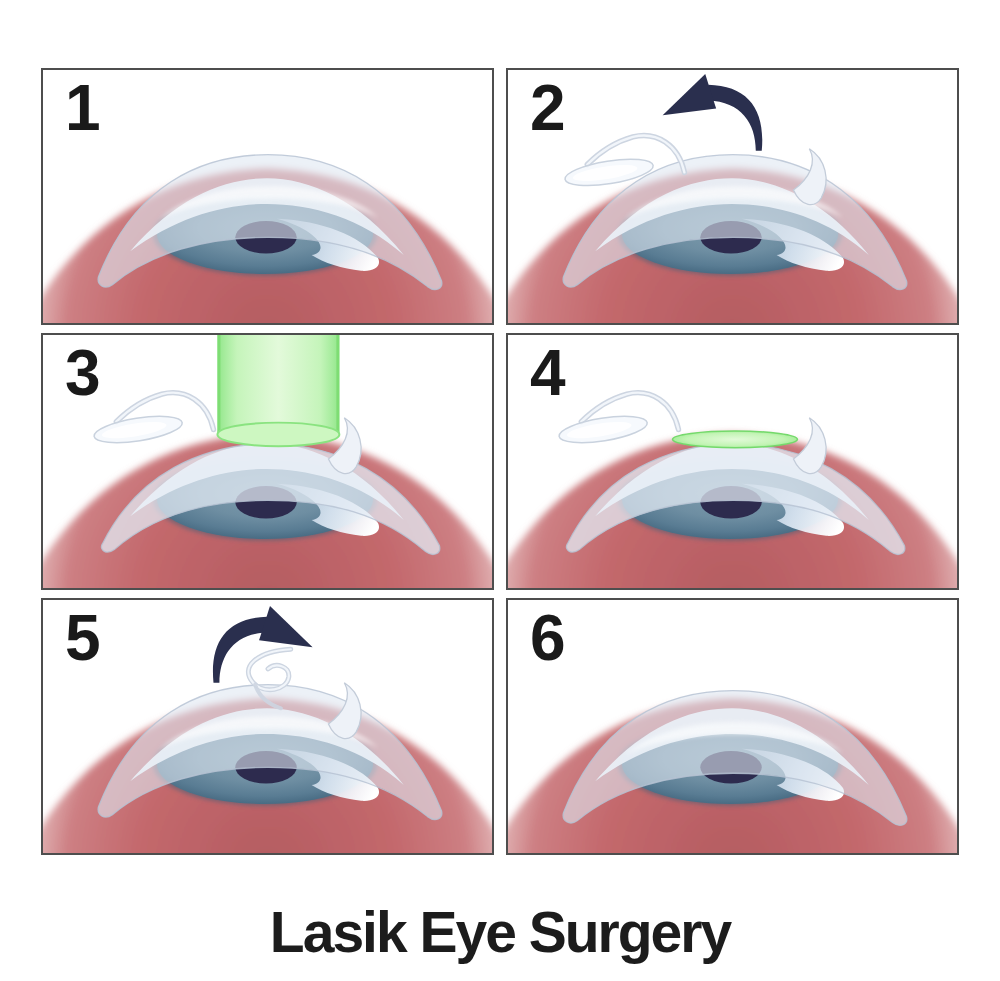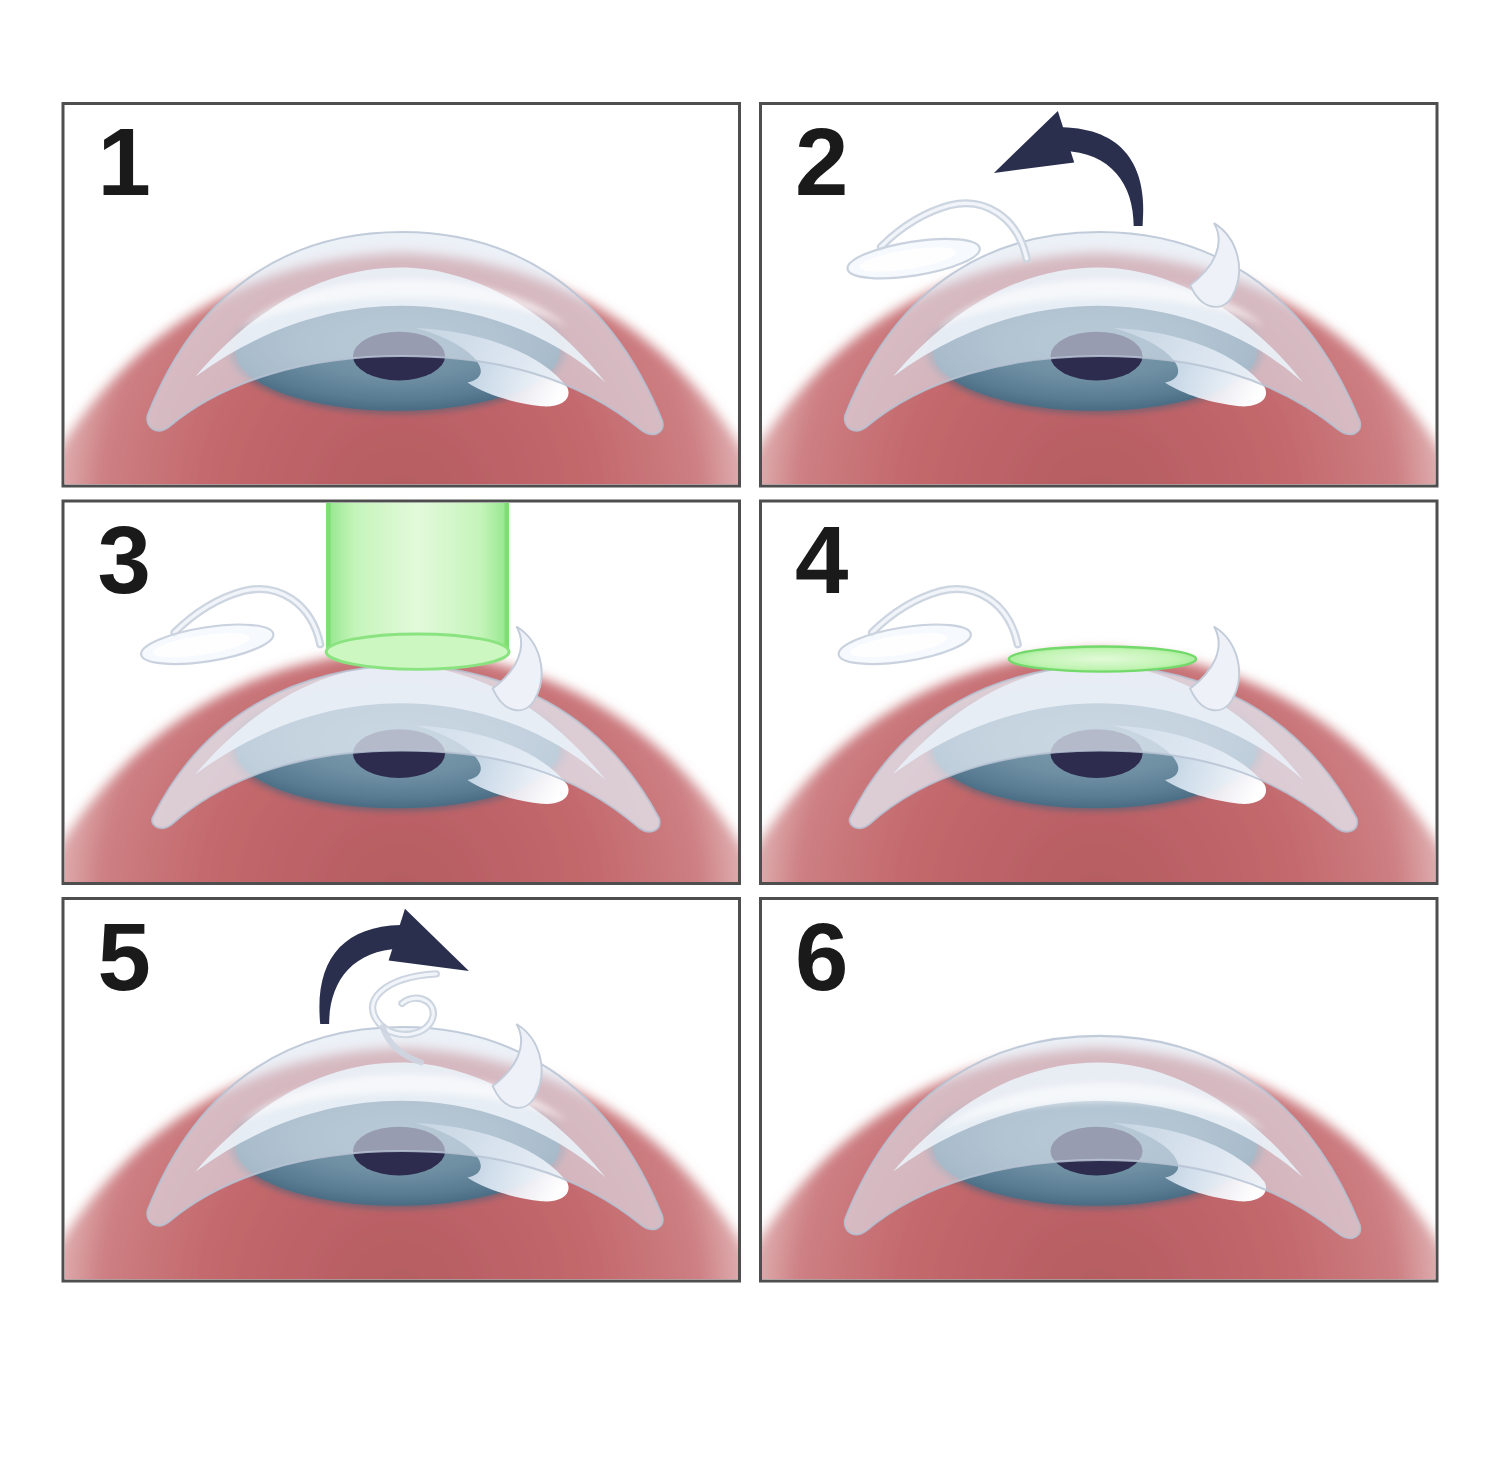--- a/index.html
+++ b/index.html
@@ -176,13 +176,14 @@
   </div>
 
   <div class="panel" style="left:506px;top:598px">
     <svg class="scene" viewBox="0 0 453 257" preserveAspectRatio="none">
       <use href="#eyeBase"></use>
       <use href="#dome" transform="translate(0,6)"></use>
     </svg>
     <div class="num">6</div>
   </div>
 
+  <div class="title">Lasik Eye Surgery</div>
 </div>
 
 </body></html>

